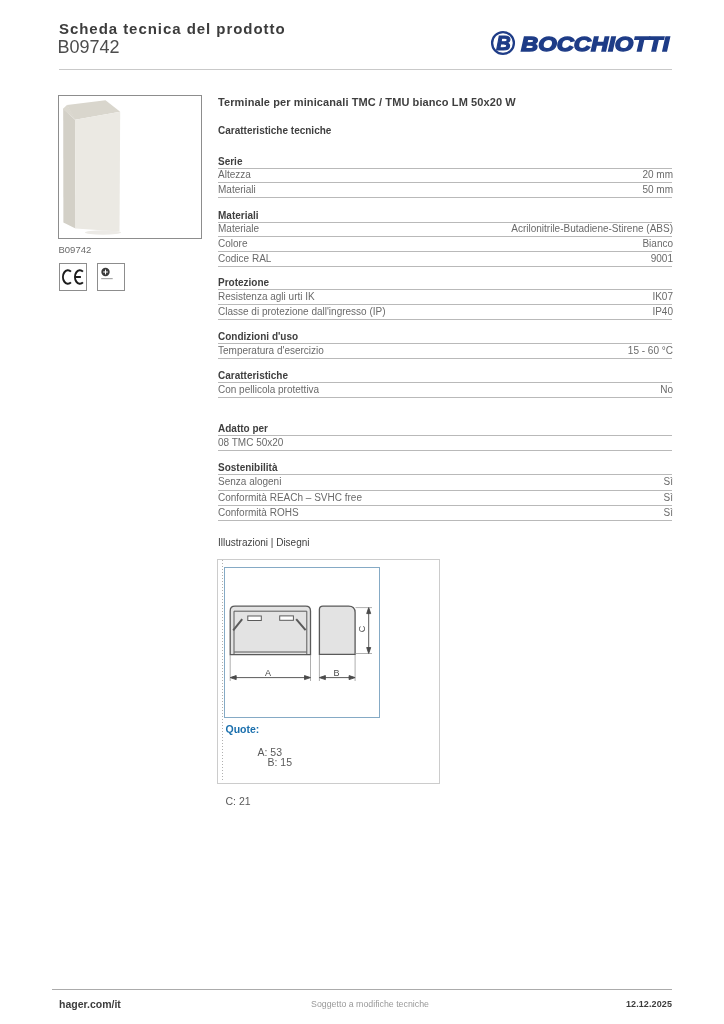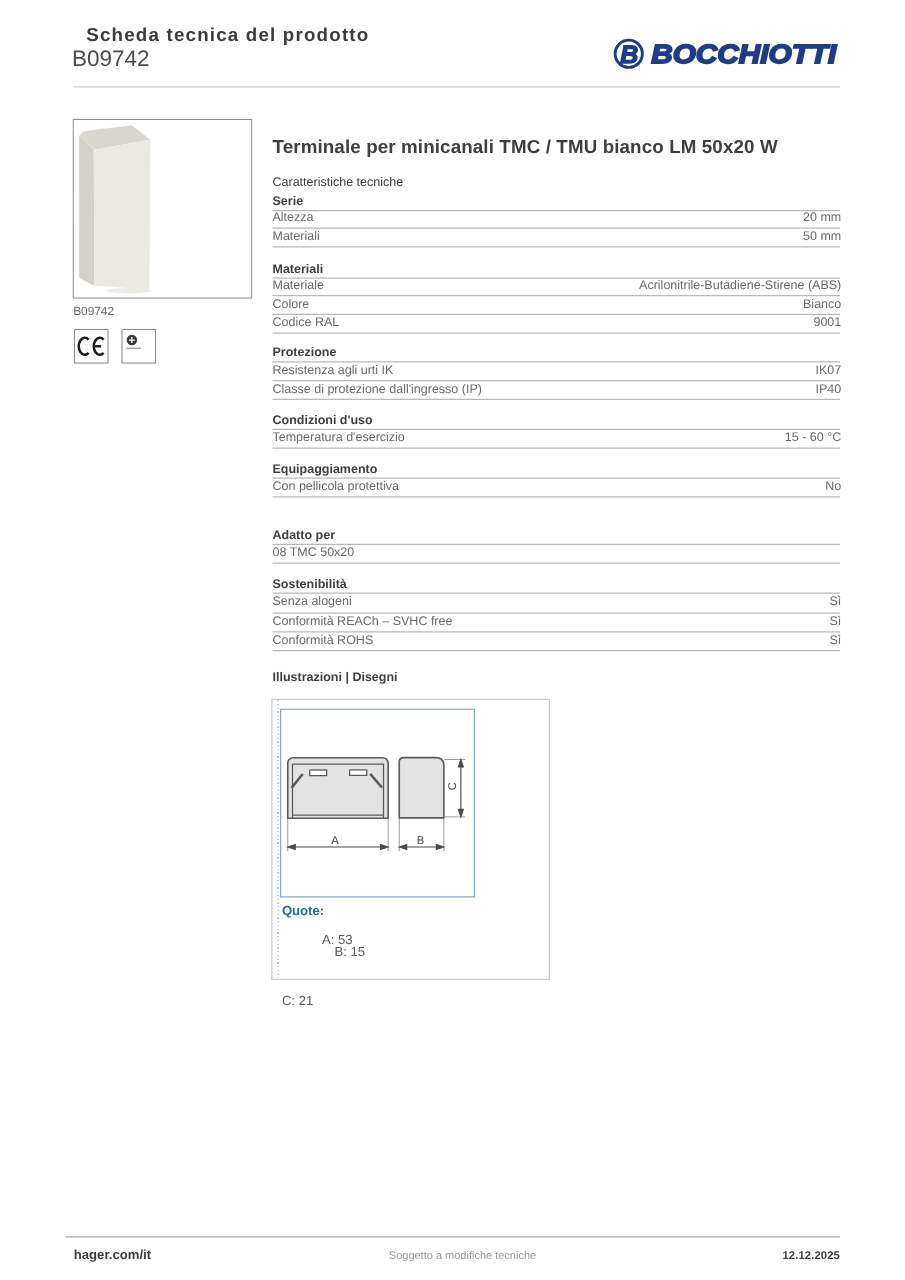--- a/index.html
+++ b/index.html
@@ -8,21 +8,21 @@
        font-family:"Liberation Sans",sans-serif;overflow:hidden;}
   .abs{position:absolute;}
   .sech{position:absolute;left:218px;font-size:10px;font-weight:bold;color:#3f3f3f;line-height:12px;}
   .rowl{position:absolute;left:218px;font-size:10px;color:#6a6a6a;line-height:12px;}
   .rowv{position:absolute;right:51px;font-size:10px;color:#6a6a6a;line-height:12px;text-align:center;}
   .tline{position:absolute;left:217.5px;width:454.5px;height:1px;background:#b9b9b9;}
 </style>
 </head>
 <body>
 
-<div class="abs" style="left:59px;top:20.5px;font-size:15px;font-weight:bold;color:#3c3c3c;line-height:16px;letter-spacing:0.95px;margin-left:10px;">Scheda tecnica del prodotto</div>
+<div class="abs" style="left:59px;top:20.5px;font-size:15px;font-weight:bold;color:#3c3c3c;line-height:16px;letter-spacing:0.95px;">Scheda tecnica del prodotto</div>
 
 <div class="abs" style="left:57.5px;top:37px;font-size:18px;color:#4d4d4d;line-height:20px;">B09742</div>
 
 <svg class="abs" style="left:490px;top:30px;" width="186" height="26" viewBox="0 0 186 26">
 
   <g fill="none" stroke="#1e3c87" stroke-width="2.3">
     <circle cx="13" cy="13" r="10.9"></circle>
   </g>
   <text x="13.4" y="20" font-size="20" font-weight="bold" font-style="italic" text-anchor="middle" fill="#1e3c87" stroke="#1e3c87" stroke-width="1.1" font-family="Liberation Sans">B</text>
 
@@ -56,23 +56,23 @@
   </g>
 </svg>
 
 <svg class="abs" style="left:97px;top:262.7px;" width="28" height="28" viewBox="0 0 28 28">
   <rect x="0.5" y="0.5" width="27" height="27" fill="#fff" stroke="#8d8d8d"></rect>
   <circle cx="8.5" cy="9" r="4.2" fill="#3a3a3a"></circle>
   <path d="M 6.2,9 L 10.8,9 M 8.5,6.6 L 8.5,11.4" stroke="#ffffff" stroke-width="1"></path>
   <rect x="4.2" y="15" width="11.5" height="1.2" fill="#a8a8a8"></rect>
 </svg>
 
-<div class="abs" style="left:218px;top:95.5px;font-size:15px;font-weight:bold;color:#3f3f3f;line-height:12px;letter-spacing:0.1px;margin-top:16px;">Terminale per minicanali TMC / TMU bianco LM 50x20 W</div>
-
-<div class="abs" style="left:218px;top:141px;font-size:10px;font-weight:normal;color:#3f3f3f;line-height:12px;">Caratteristiche tecniche</div>
+<div class="abs" style="left:218px;top:95.5px;font-size:11px;font-weight:bold;color:#3f3f3f;line-height:12px;letter-spacing:0.1px;">Terminale per minicanali TMC / TMU bianco LM 50x20 W</div>
+
+<div class="abs" style="left:218px;top:125px;font-size:10px;font-weight:bold;color:#3f3f3f;line-height:12px;">Caratteristiche tecniche</div>
 
 <div class="sech" style="top:155.5px">Serie</div>
 <div class="tline" style="top:167.5px"></div>
 
 <div class="rowl" style="top:168.8px">Altezza</div>
 <div class="rowv" style="top:168.8px">20 mm</div>
 <div class="tline" style="top:182.0px"></div>
 
 <div class="rowl" style="top:183.8px">Materiali</div>
 <div class="rowv" style="top:183.8px">50 mm</div>
@@ -104,21 +104,21 @@
 <div class="rowv" style="top:306.0px">IP40</div>
 <div class="tline" style="top:319.2px"></div>
 
 <div class="sech" style="top:331.0px">Condizioni d'uso</div>
 <div class="tline" style="top:343.0px"></div>
 
 <div class="rowl" style="top:345.0px">Temperatura d'esercizio</div>
 <div class="rowv" style="top:345.0px">15 - 60 °C</div>
 <div class="tline" style="top:358.2px"></div>
 
-<div class="sech" style="top:370.0px">Equipaggiamento</div>
+<div class="sech" style="top:370.0px">Caratteristiche</div>
 <div class="tline" style="top:382.0px"></div>
 
 <div class="rowl" style="top:384.1px">Con pellicola protettiva</div>
 <div class="rowv" style="top:384.1px">No</div>
 <div class="tline" style="top:397.3px"></div>
 
 <div class="sech" style="top:423.0px">Adatto per</div>
 <div class="tline" style="top:435.0px"></div>
 
 <div class="rowl" style="top:437.2px">08 TMC 50x20</div>
@@ -132,21 +132,21 @@
 <div class="tline" style="top:489.5px"></div>
 
 <div class="rowl" style="top:491.6px">Conformità REACh – SVHC free</div>
 <div class="rowv" style="top:491.6px">Sì</div>
 <div class="tline" style="top:504.8px"></div>
 
 <div class="rowl" style="top:506.8px">Conformità ROHS</div>
 <div class="rowv" style="top:506.8px">Sì</div>
 <div class="tline" style="top:520.0px"></div>
 
-<div class="abs" style="left:218px;top:537px;font-size:10px;font-weight:bold;color:#3f3f3f;line-height:12px;text-align:center;">Illustrazioni | Disegni</div>
+<div class="abs" style="left:218px;top:537px;font-size:10px;font-weight:normal;color:#3f3f3f;line-height:12px;text-align:center;">Illustrazioni | Disegni</div>
 
 <div class="abs" style="left:216.5px;top:559px;width:221.5px;height:223px;border:1px solid #cccccc;background:#fff;"></div>
 
 <div class="abs" style="left:221.5px;top:560px;width:1px;height:222px;background-image:repeating-linear-gradient(to bottom,#b0b0b0 0,#b0b0b0 1px,transparent 1px,transparent 3px);"></div>
 
 <div class="abs" style="left:224px;top:566.5px;width:153.5px;height:149.5px;border:1px solid #85aac5;background:#fff;"></div>
 
 <svg class="abs" style="left:225px;top:567.5px;" width="152" height="148" viewBox="0 0 152 148">
 
   <path d="M 5.2,86.6 L 5.2,43 Q 5.2,38.2 10,38.2 L 80.7,38.2 Q 85.5,38.2 85.5,43 L 85.5,86.6 Z" fill="#e3e3e3" stroke="#5a5a5a" stroke-width="1.3"></path>

